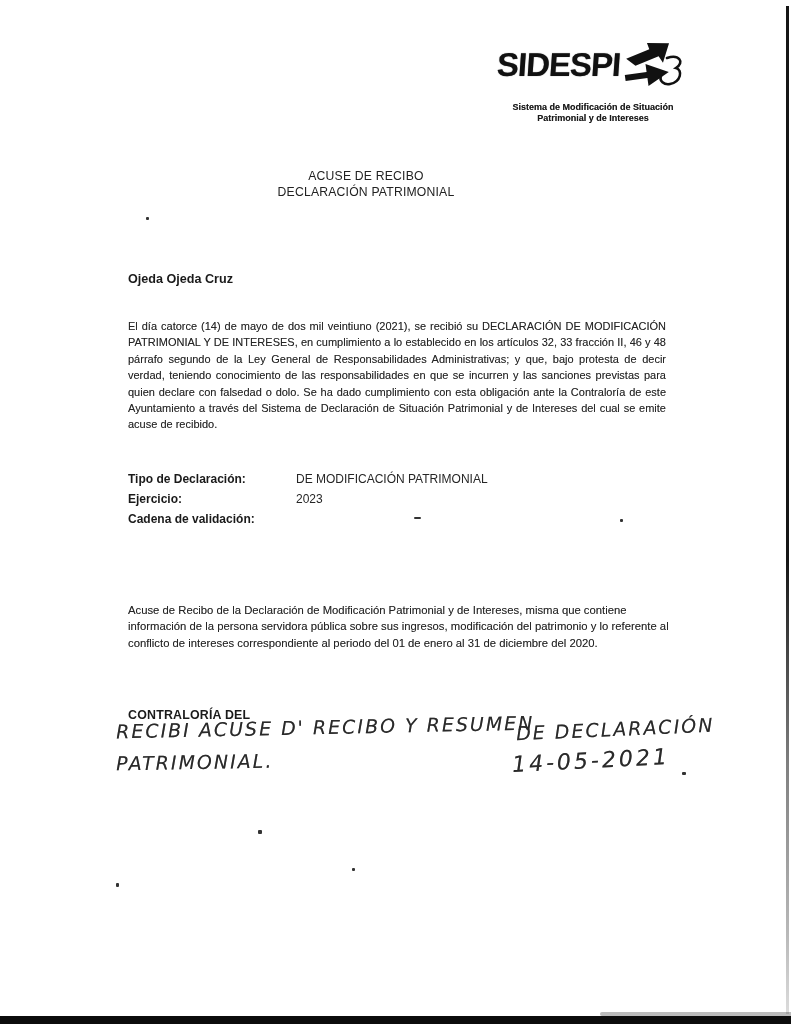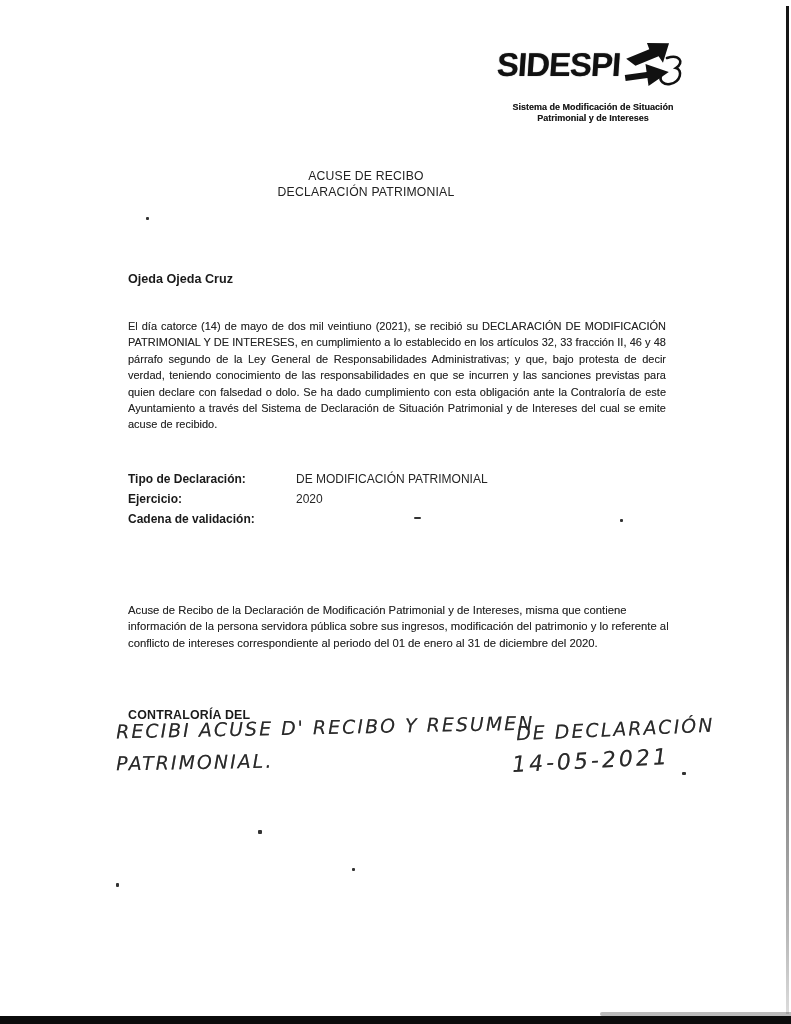--- a/index.html
+++ b/index.html
@@ -107,21 +107,21 @@
 
   <p class="para body-para">El día catorce (14) de mayo de dos mil veintiuno (2021), se recibió su DECLARACIÓN DE MODIFICACIÓN PATRIMONIAL Y DE INTERESES, en cumplimiento a lo establecido en los artículos 32, 33 fracción II, 46 y 48 párrafo segundo de la Ley General de Responsabilidades Administrativas; y que, bajo protesta de decir verdad, teniendo conocimiento de las responsabilidades en que se incurren y las sanciones previstas para quien declare con falsedad o dolo. Se ha dado cumplimiento con esta obligación ante la Contraloría de este Ayuntamiento a través del Sistema de Declaración de Situación Patrimonial y de Intereses del cual se emite acuse de recibido.</p>
 
   <div class="fields">
     <div class="field-row">
       <span class="field-label">Tipo de Declaración:</span>
       <span class="field-value">DE MODIFICACIÓN PATRIMONIAL</span>
     </div>
     <div class="field-row">
       <span class="field-label">Ejercicio:</span>
-      <span class="field-value">2020</span>
+      <span class="field-value">2023</span>
     </div>
     <div class="field-row">
       <span class="field-label">Cadena de validación:</span>
       <span class="field-value"></span>
     </div>
   </div>
 
   <p class="para summary-para">Acuse de Recibo de la Declaración de Modificación Patrimonial y de Intereses, misma que contiene información de la persona servidora pública sobre sus ingresos, modificación del patrimonio y lo referente al conflicto de intereses correspondiente al periodo del 01 de enero al 31 de diciembre del 2020.</p>
 
   <div class="issuer">CONTRALORÍA DEL</div>

